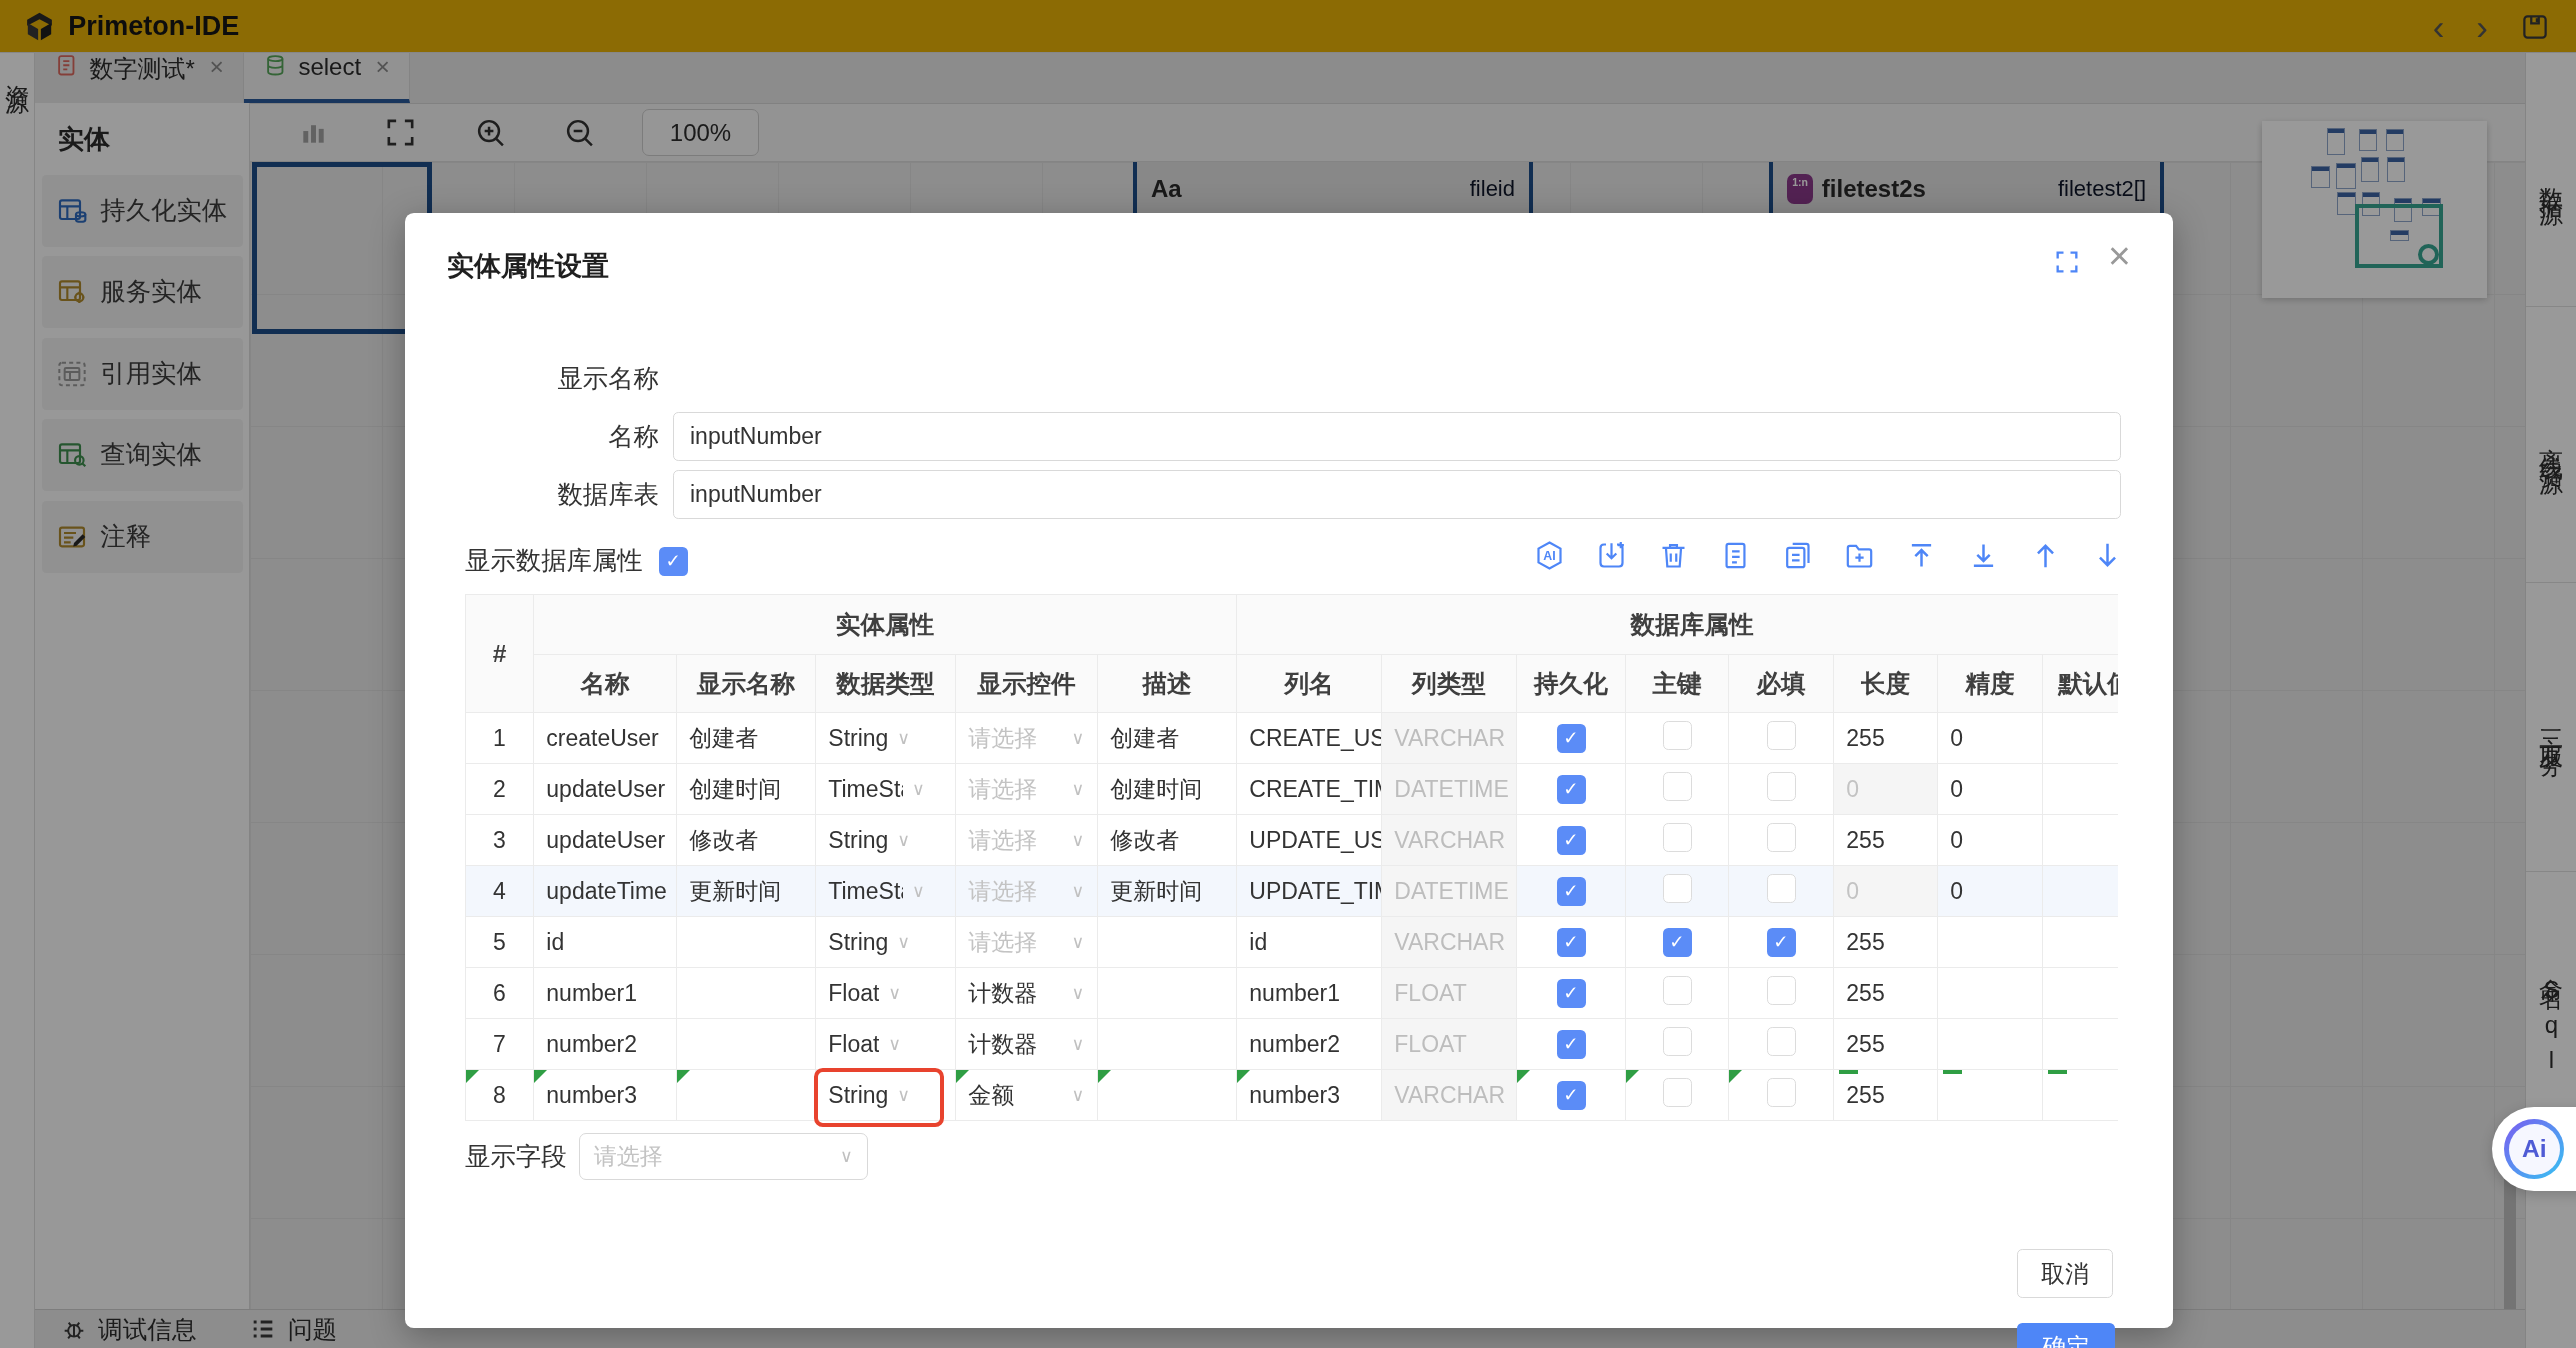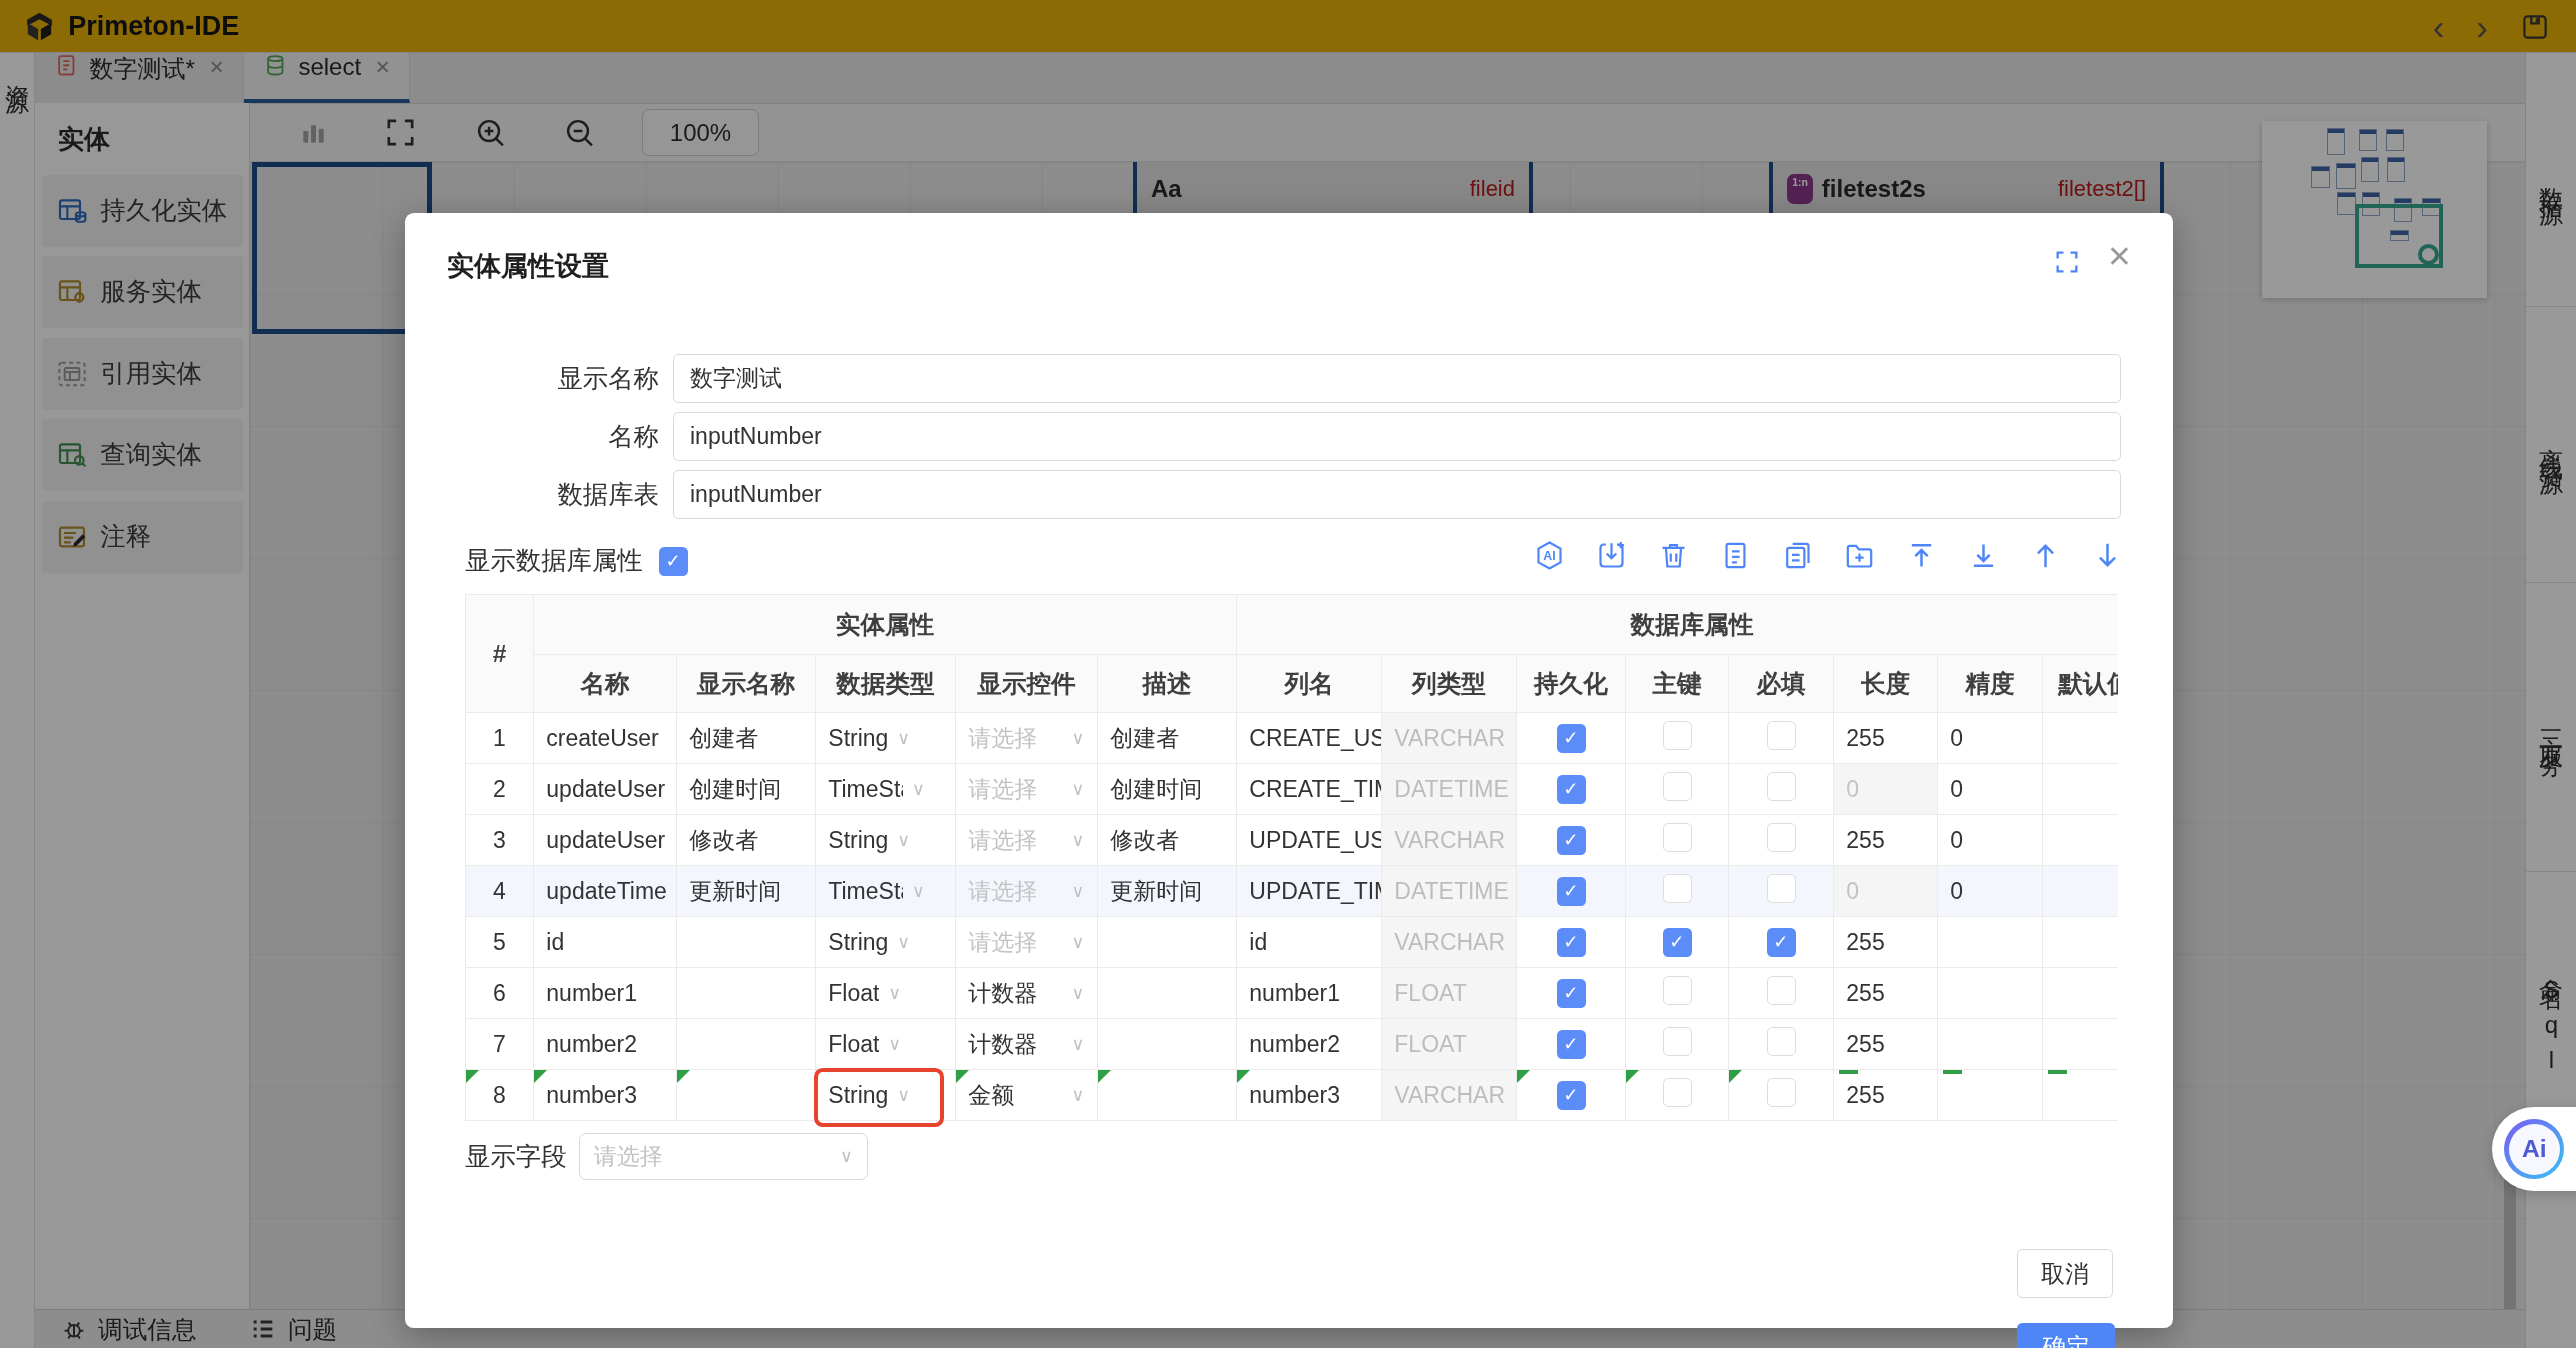--- a/index.html
+++ b/index.html
@@ -38,21 +38,21 @@
   .canvas-toolbar { position:absolute; left:0; top:0; width:2275px; height:59px; background:#f6f6f6; border-bottom:0.9px solid #ddd; }
   .cti { position:absolute; top:12.3px; width:35px; height:35px; }
   .zoom-btn { position:absolute; left:392px; top:6.1px; width:117px; height:47px; border:0.9px solid #cfcfcf; border-radius:7px; background:#fbfbfb; font-size:24px; color:#2e2e2e; display:flex; align-items:center; justify-content:center; }
   .canvas-grid { position:absolute; left:0; top:59px; width:2275px; height:1186px; background-color:#ececec;
      background-image:linear-gradient(#e0e0e0 0.9px,transparent 0.9px),linear-gradient(90deg,#e0e0e0 0.9px,transparent 0.9px); background-size:132px 132px; }
 
   
   .sel-entity { position:absolute; left:252px; top:162px; width:180px; height:172px; border:5.3px solid #1d4e89; }
   .ent-frag { position:absolute; top:162px; height:54px; background:#e3e3e3; border-left:4.4px solid #1d4e89; border-right:4.4px solid #1d4e89; display:flex; align-items:center; padding:0 14px; }
   .ent-frag .ent-title { font-size:24px; font-weight:bold; color:#2b2b2b; display:flex; align-items:center; gap:8.8px; }
-  .ent-frag .ent-sub { margin-left:auto; font-size:22px; color:#b91c1c; }
+  .ent-frag .ent-sub { margin-left:auto; font-size:22px; color:#0f172a; }
   .rel-badge { width:26px; height:30px; background:#8b3a8b; border-radius:7px; color:#fff; font-size:10.5px; display:flex; align-items:flex-start; justify-content:center; padding-top:1.8px; font-weight:bold; }
 
   
   .minimap { position:absolute; left:2262px; top:121px; width:225px; height:177px; background:#fff; box-shadow:0 1.8px 7px rgba(0,0,0,.22); }
   .mini-tbl { position:absolute; background:#fff; border:0.9px solid #90a7cc; }
   .mini-tbl::before { content:""; display:block; height:4.4px; background:#3c64a6; }
   .mini-view { position:absolute; border:4.4px solid #38a793; }
   .mini-ring { position:absolute; width:21px; height:21px; border:4.4px solid #38a793; border-radius:50%; }
 
   
@@ -316,21 +316,20 @@
 
   <div class="dialog">
     <div class="dlg-title">实体属性设置</div>
     <svg class="dlg-fullscreen" viewBox="0 0 24 24" fill="none" stroke="#4e86f7" stroke-width="2">
       <path d="M4 9 V4 h5 M15 4 h5 v5 M20 15 v5 h-5 M9 20 H4 v-5"></path>
     </svg>
     <span class="dlg-close">×</span>
 
     <div class="form-row" style="top:141px">
       <span class="form-label">显示名称</span>
-      <div class="form-input">数字测试</div>
     </div>
     <div class="form-row" style="top:199px">
       <span class="form-label">名称</span>
       <div class="form-input">inputNumber</div>
     </div>
     <div class="form-row" style="top:257px">
       <span class="form-label">数据库表</span>
       <div class="form-input">inputNumber</div>
     </div>
 

